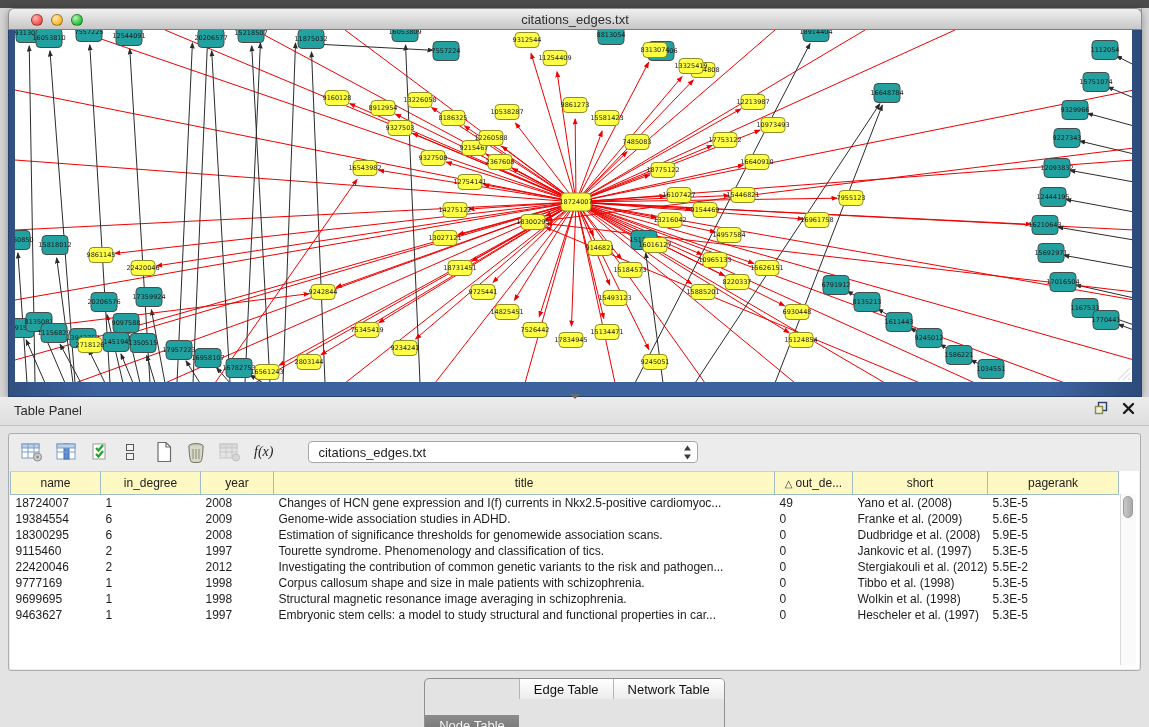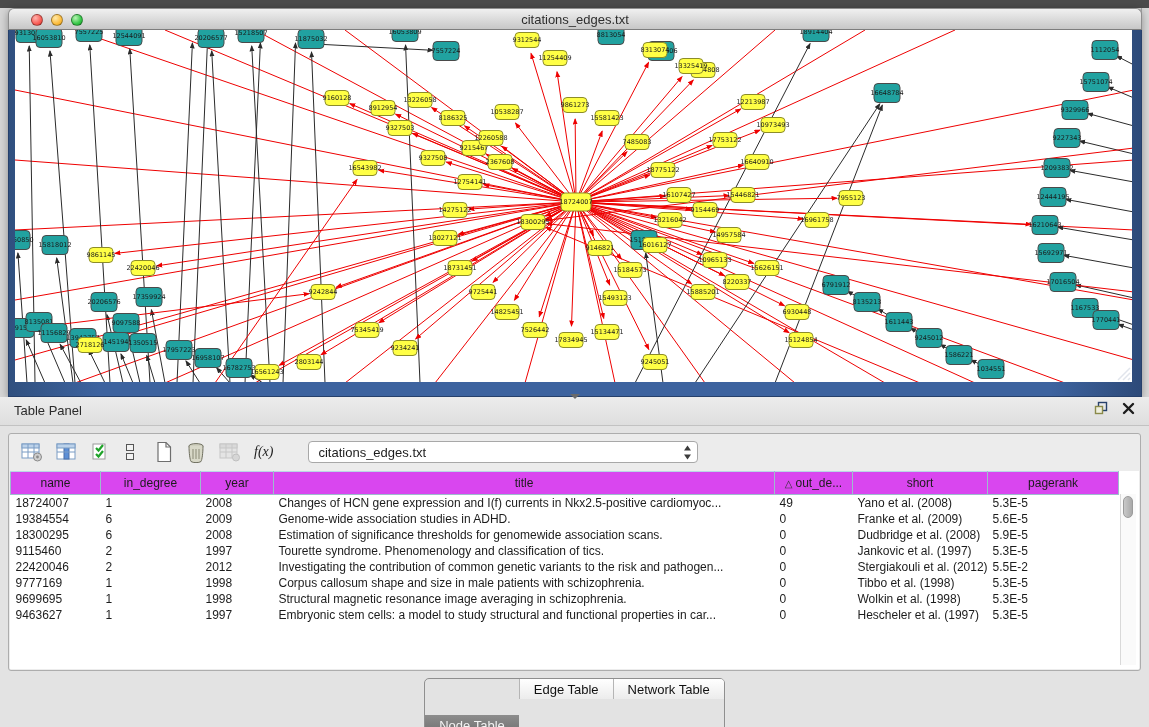--- a/index.html
+++ b/index.html
@@ -41,21 +41,21 @@
       background:#ececec;border:1px solid #adadad;border-radius:3px;box-sizing:border-box;}
   .tp-toolbar{position:absolute;left:0;top:0;right:0;height:36px;display:flex;align-items:center;gap:13px;padding-left:12px;}
   .fx-label{font-size:14px;font-style:italic;color:#222;font-family:"Liberation Serif",serif;}
   .selector{position:relative;margin-left:22px;width:390px;height:22px;background:#fff;
       border:1px solid #a8a8a8;border-radius:4px;box-sizing:border-box;font-size:13px;color:#1c1c1c;
       display:flex;align-items:center;padding-left:9px;}
   .stepper{position:absolute;right:5px;top:3px;}
 
   .tp-table{position:absolute;left:1px;right:1px;top:37px;bottom:1px;background:#ffffff;overflow:hidden;}
   table.grid{border-collapse:collapse;table-layout:fixed;font-size:12px;}
-  table.grid th{background:#d946ef;border:1px solid #9dbccd;border-top:1px solid #b9d6e6;
+  table.grid th{background:#fef9c3;border:1px solid #9dbccd;border-top:1px solid #b9d6e6;
       height:20px;font-weight:normal;color:#1c1c1c;text-align:center;overflow:hidden;white-space:nowrap;}
   table.grid td{height:16px;padding:0 0 0 5px;color:#1c1c1c;overflow:hidden;white-space:nowrap;border:none;}
   .sort-tri{font-size:10px;color:#333;margin-right:3px;}
   .vscroll{position:absolute;right:3px;top:23px;width:15px;bottom:4px;background:#fafafa;
       border-left:1px solid #d9d9d9;}
   .vthumb{position:absolute;left:2px;top:2px;width:10px;height:22px;background:linear-gradient(90deg,#c9c9c9,#a9a9a9);
       border-radius:5px;border:1px solid #9b9b9b;box-sizing:border-box;}
 
   .tabs-row{position:absolute;left:0;right:0;top:281px;height:22px;text-align:center;}
   .seg{display:inline-flex;border:1px solid #8f8f8f;border-radius:5px;overflow:hidden;

